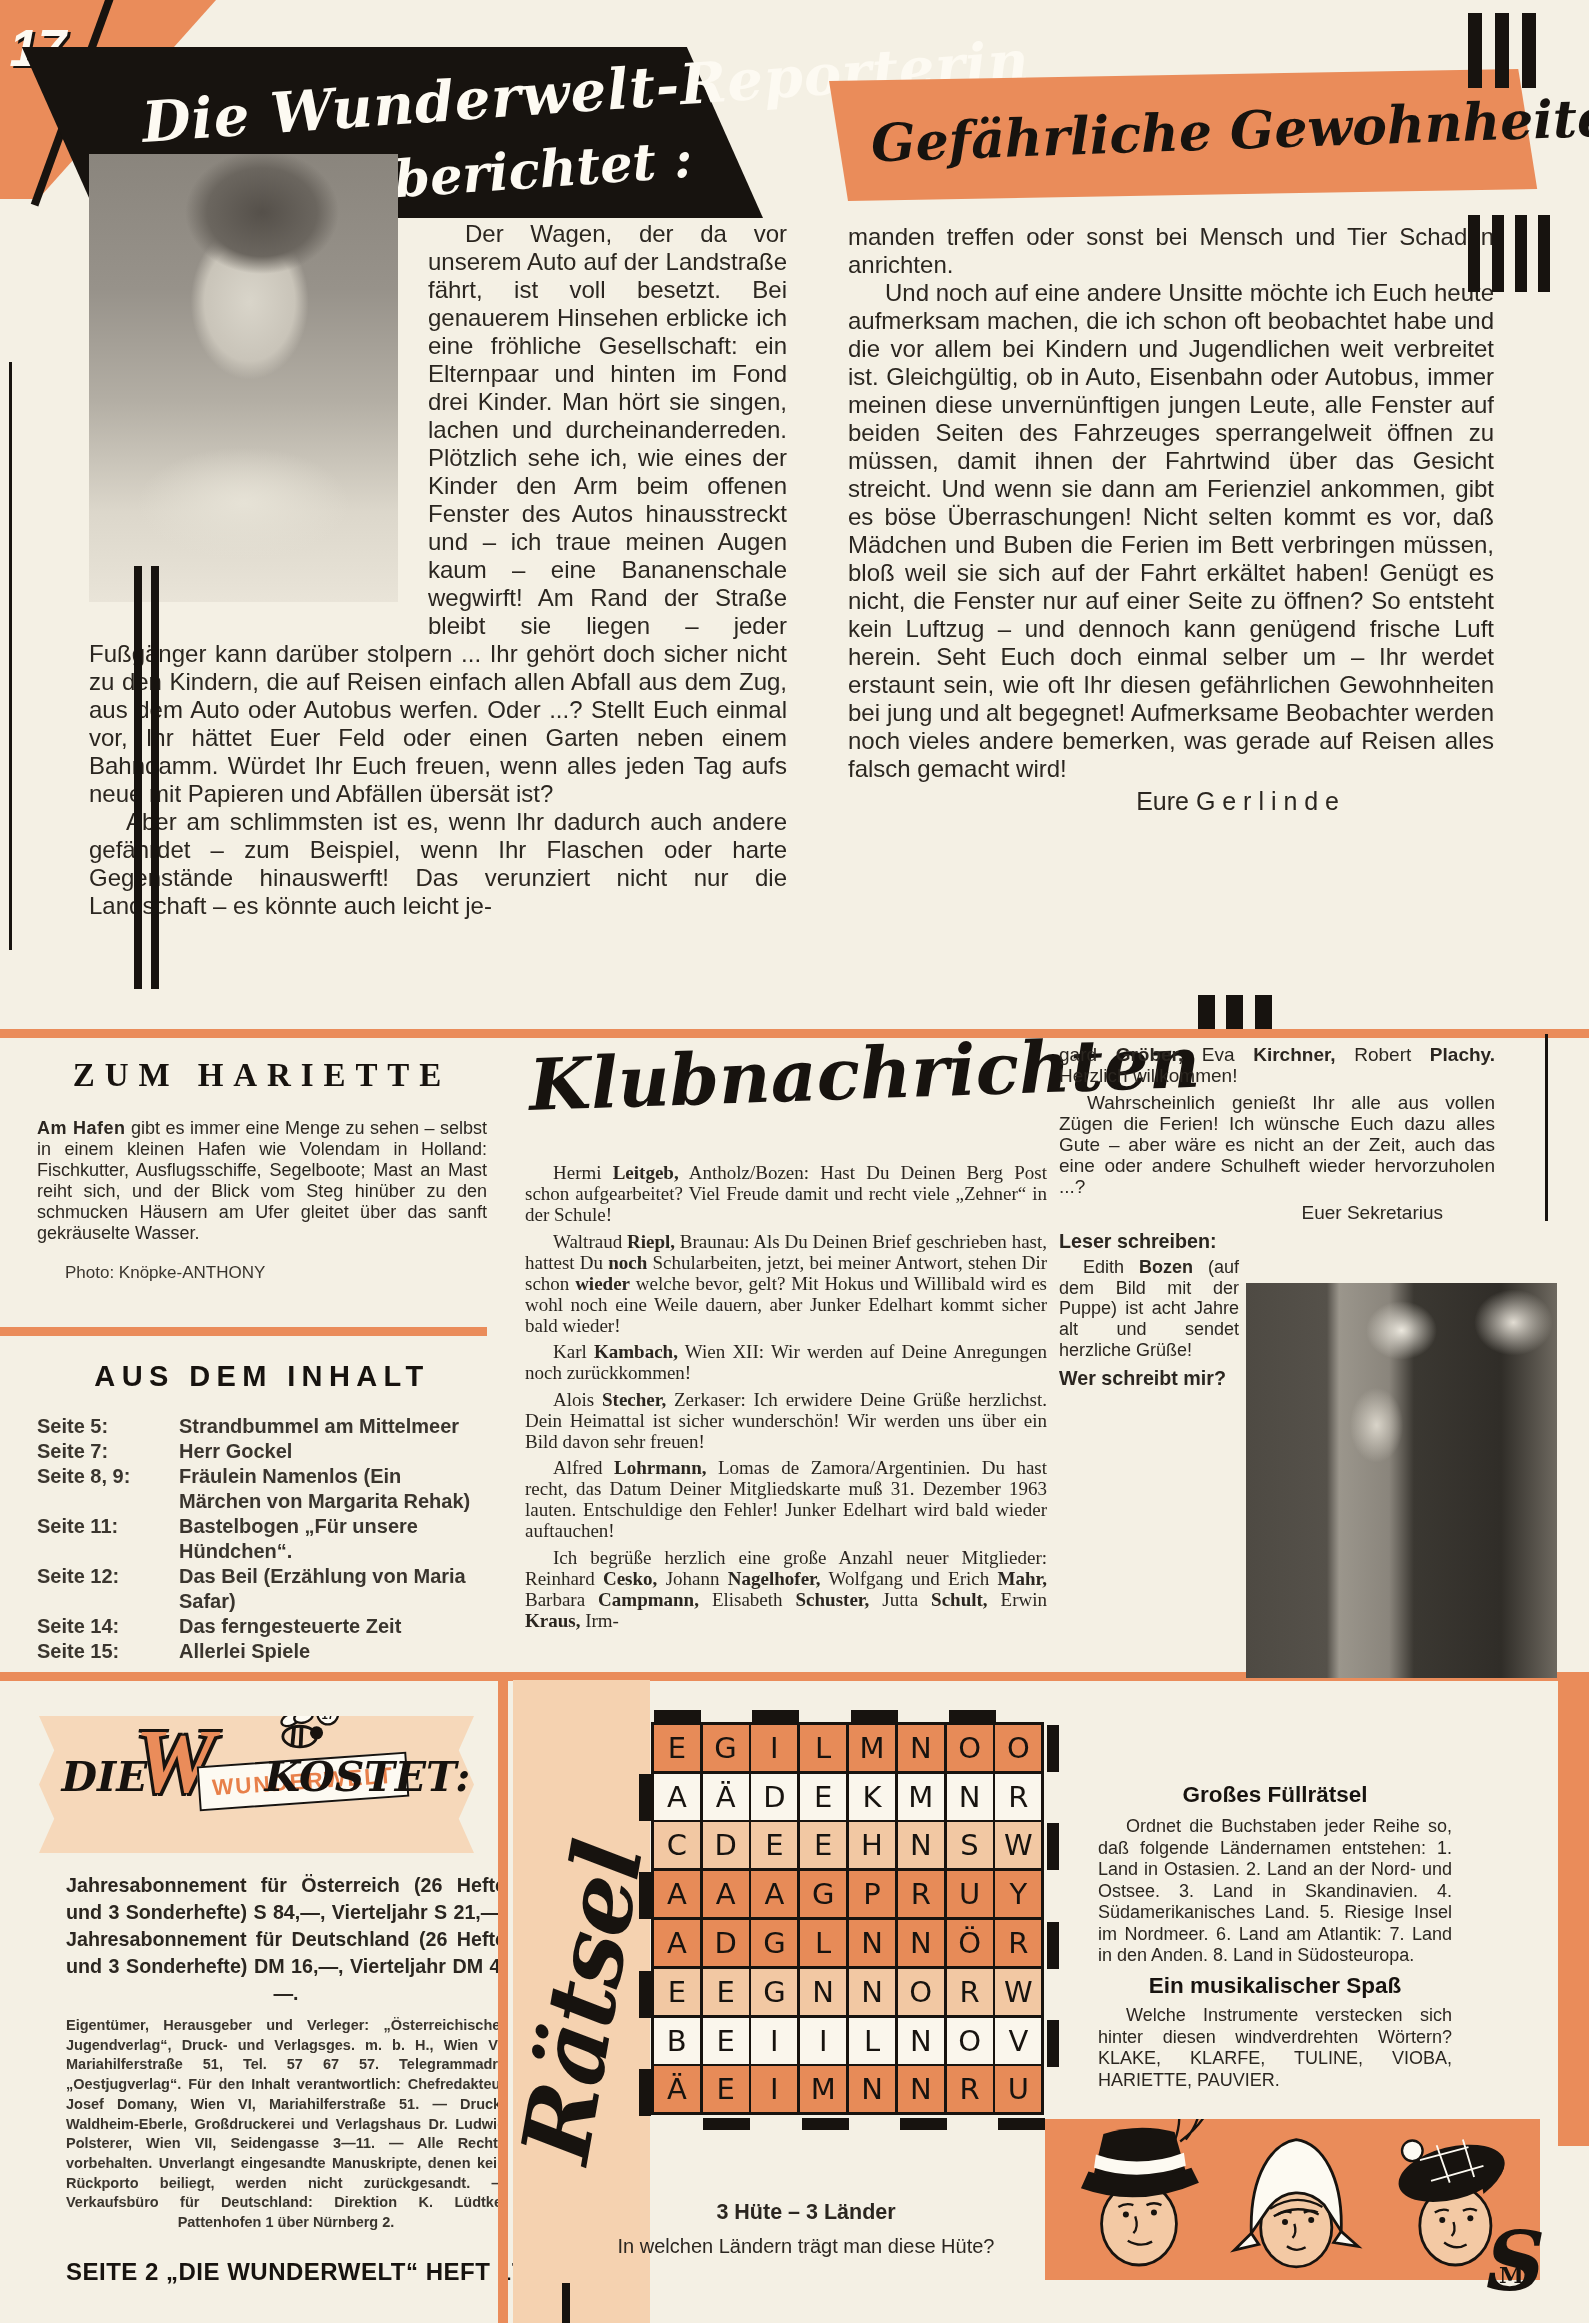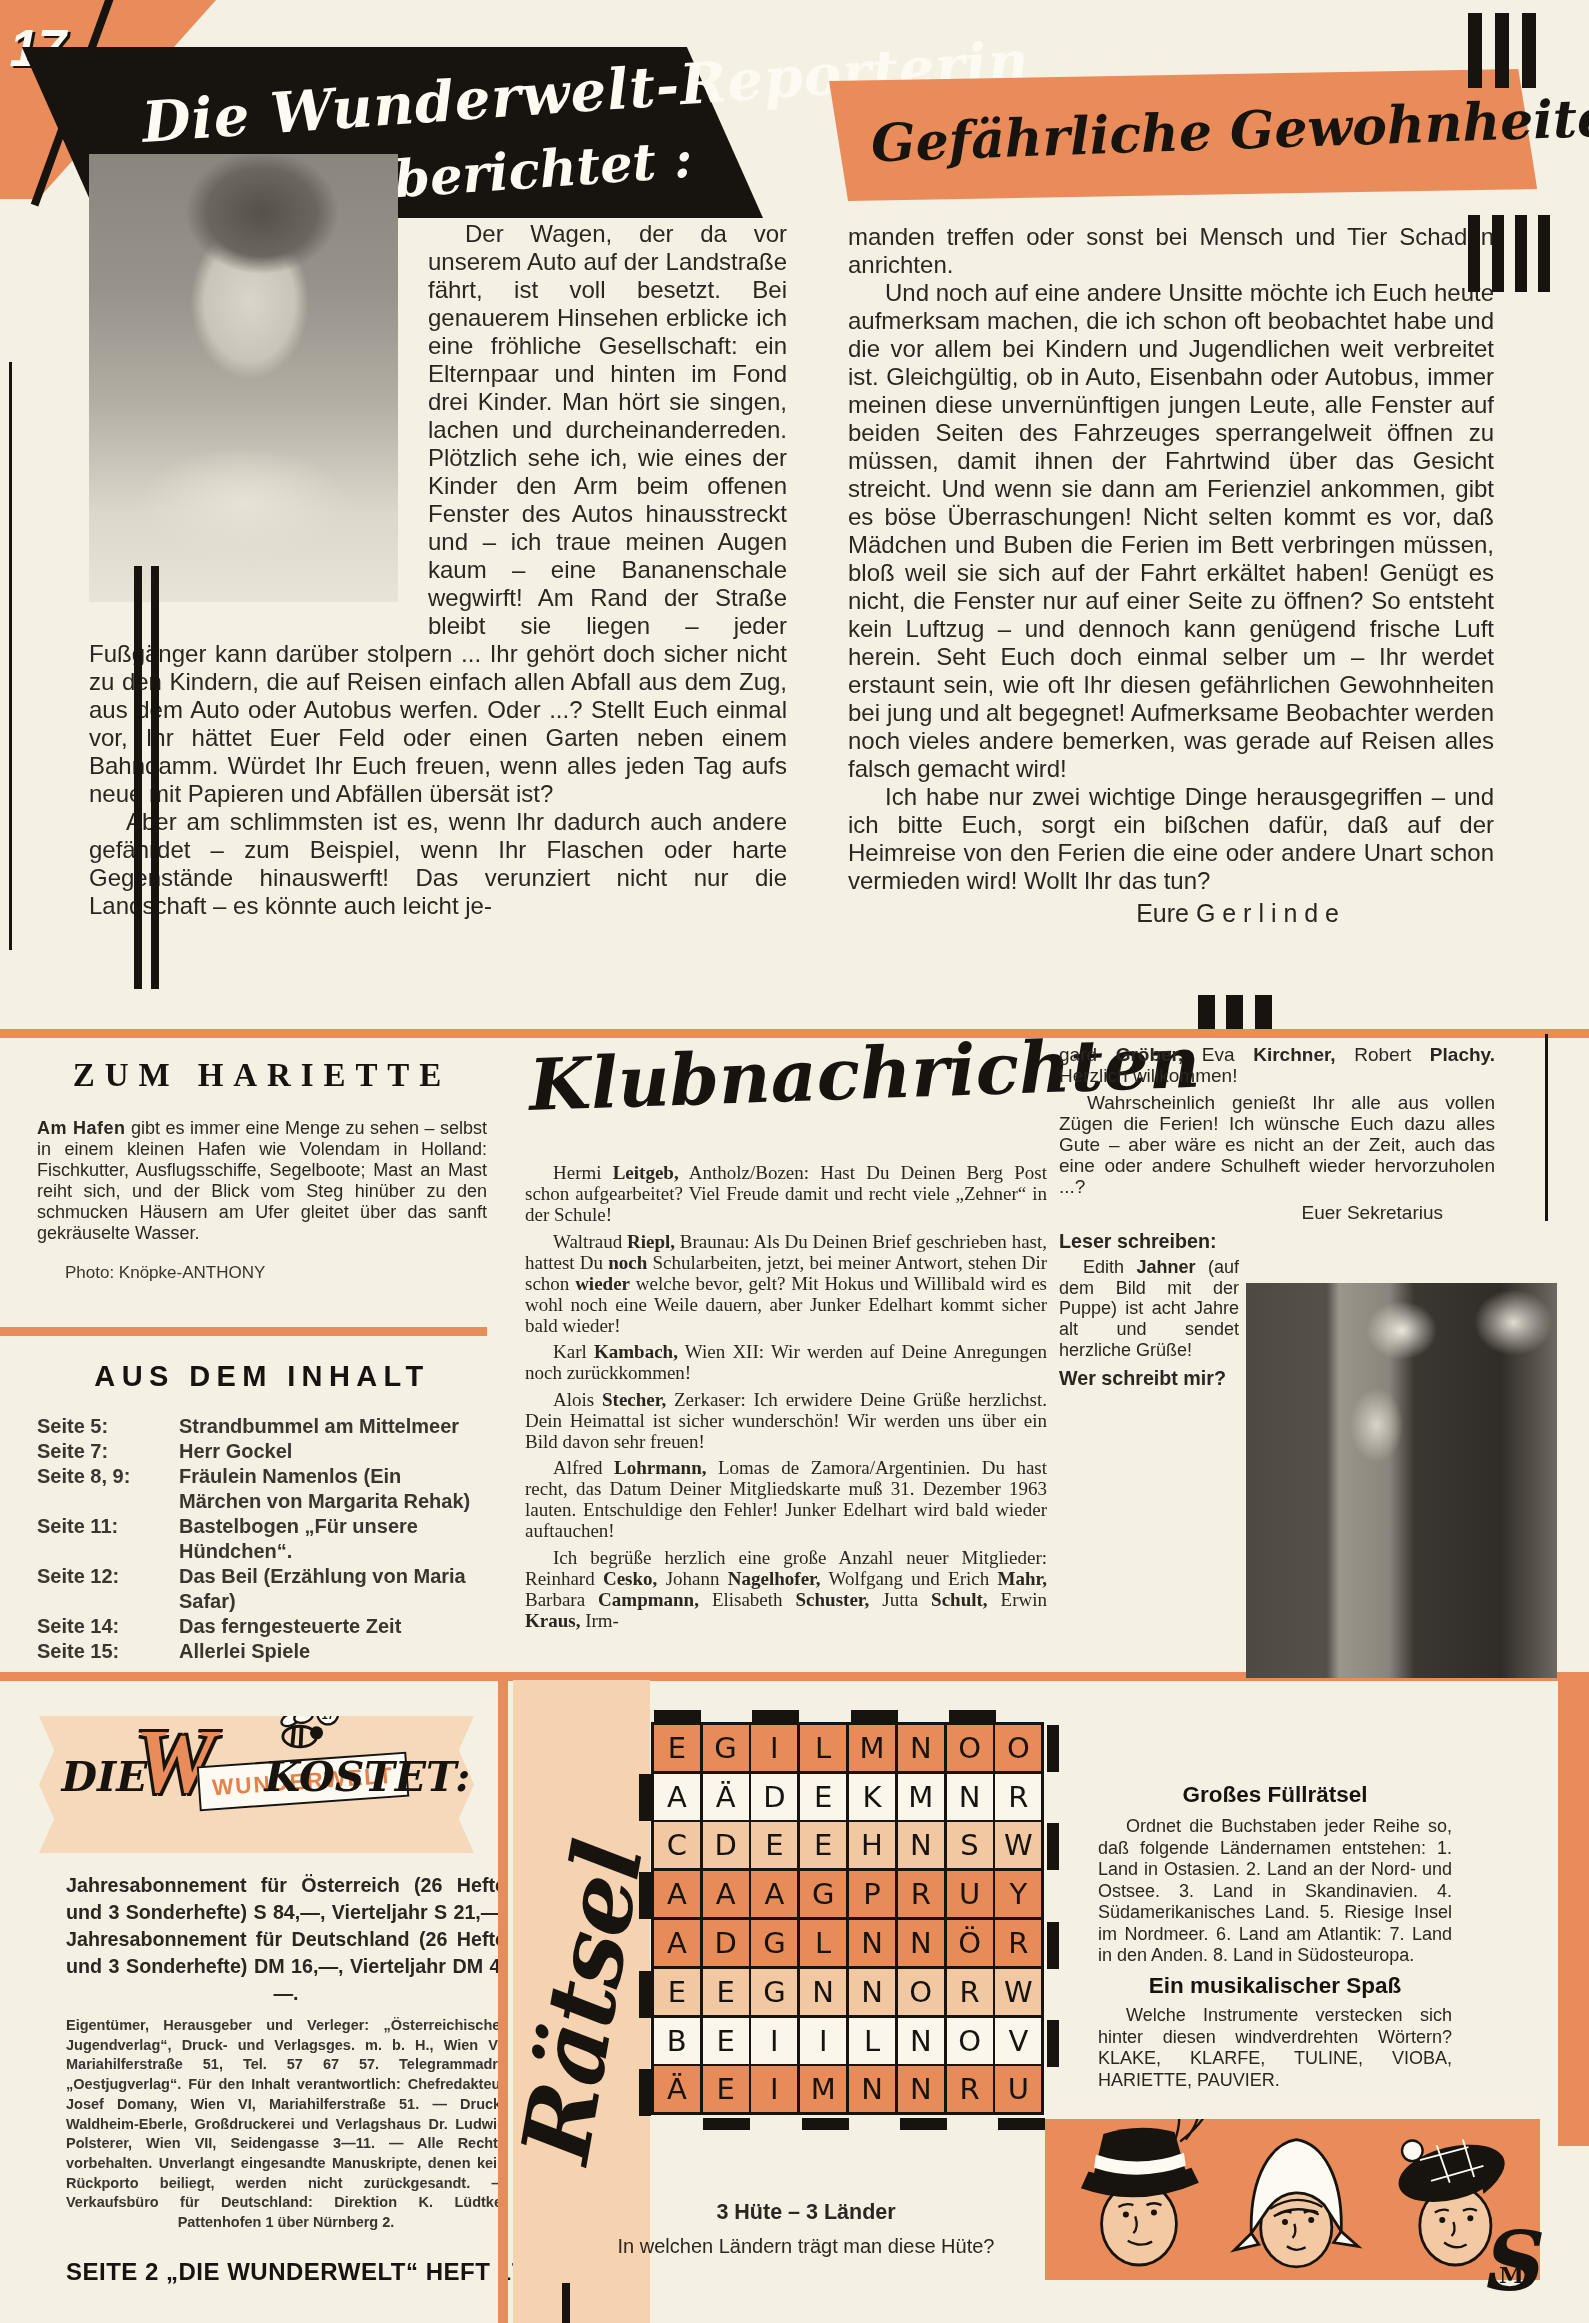--- a/index.html
+++ b/index.html
@@ -123,21 +123,20 @@
   <div class="orange-banner-text script">Gefährliche Gewohnheiten</div>
 
   <div class="art-col1" id="art1">
     <div class="photo-reporter"></div>
   <p class="first">Der Wagen, der da vor unserem Auto auf der Landstraße fährt, ist voll besetzt. Bei genauerem Hinsehen erblicke ich eine fröhliche Gesellschaft: ein Elternpaar und hinten im Fond drei Kinder. Man hört sie singen, lachen und durcheinanderreden. Plötzlich sehe ich, wie eines der Kinder den Arm beim offenen Fenster des Autos hinausstreckt und – ich traue meinen Augen kaum – eine Bananenschale wegwirft! Am Rand der Straße bleibt sie liegen – jeder Fußgänger kann darüber stolpern ... Ihr gehört doch sicher nicht zu den Kindern, die auf Reisen einfach allen Abfall aus dem Zug, aus dem Auto oder Autobus werfen. Oder ...? Stellt Euch einmal vor, Ihr hättet Euer Feld oder einen Garten neben einem Bahndamm. Würdet Ihr Euch freuen, wenn alles jeden Tag aufs neue mit Papieren und Abfällen übersät ist?</p>
       <p>Aber am schlimmsten ist es, wenn Ihr dadurch auch andere gefährdet – zum Beispiel, wenn Ihr Flaschen oder harte Gegenstände hinauswerft! Das verunziert nicht nur die Landschaft – es könnte auch leicht je-</p>
     </div>
   <div class="art-col2" id="art2">
       <p class="noindent">manden treffen oder sonst bei Mensch und Tier Schaden anrichten.</p>
       <p>Und noch auf eine andere Unsitte möchte ich Euch heute aufmerksam machen, die ich schon oft beobachtet habe und die vor allem bei Kindern und Jugendlichen weit verbreitet ist. Gleichgültig, ob in Auto, Eisenbahn oder Autobus, immer meinen diese unvernünftigen jungen Leute, alle Fenster auf beiden Seiten des Fahrzeuges sperrangelweit öffnen zu müssen, damit ihnen der Fahrtwind über das Gesicht streicht. Und wenn sie dann am Ferienziel ankommen, gibt es böse Überraschungen! Nicht selten kommt es vor, daß Mädchen und Buben die Ferien im Bett verbringen müssen, bloß weil sie sich auf der Fahrt erkältet haben! Genügt es nicht, die Fenster nur auf einer Seite zu öffnen? So entsteht kein Luftzug – und dennoch kann genügend frische Luft herein. Seht Euch doch einmal selber um – Ihr werdet erstaunt sein, wie oft Ihr diesen gefährlichen Gewohnheiten bei jung und alt begegnet! Aufmerksame Beobachter werden noch vieles andere bemerken, was gerade auf Reisen alles falsch gemacht wird!</p>
-      <p>Ich habe nur zwei wichtige Dinge herausgegriffen – und ich bitte Euch, sorgt ein bißchen dafür, daß auf der Heimreise von den Ferien die eine oder andere Unart schon vermieden wird! Wollt Ihr das tun?</p>
       <div class="art-sig">Eure G e r l i n d e</div>
     </div>
 
   <div class="rule" style="left:0;top:1029px;width:1589px;"></div>
   <div class="rule" style="left:0;top:1327px;width:487px;"></div>
   <div class="rule" style="left:0;top:1672px;width:1589px;"></div>
 
   <div class="titelbild">
     <div class="tb-title">ZUM HARIETTE</div>
     <div class="tb-body"><b>Am Hafen</b> gibt es immer eine Menge zu sehen – selbst in einem kleinen Hafen wie Volendam in Holland: Fischkutter, Ausflugsschiffe, Segelboote; Mast an Mast reiht sich, und der Blick vom Steg hinüber zu den schmucken Häusern am Ufer gleitet über das sanft gekräuselte Wasser.</div>
@@ -189,21 +188,21 @@
     </div>
   <div class="klub-col klub-col2" id="klub2">
     <div id="klub2-paras">
         <p class="noindent">gard <b>Gröber,</b> Eva <b>Kirchner,</b> Robert <b>Plachy.</b> Herzlich willkommen!</p>
         <p>Wahrscheinlich genießt Ihr alle aus vollen Zügen die Ferien! Ich wünsche Euch dazu alles Gute – aber wäre es nicht an der Zeit, auch das eine oder andere Schulheft wieder hervorzuholen ...?</p>
       </div>
     <div class="klub-sig">Euer Sekretarius</div>
     <div class="klub-sub">Leser schreiben:</div>
     <div class="leser-wrap">
       <div class="leser-narrow">
-        <p>Edith <b>Jahner</b> (auf dem Bild mit der Puppe) ist acht Jahre alt und sendet herzliche Grüße!</p>
+        <p>Edith <b>Bozen</b> (auf dem Bild mit der Puppe) ist acht Jahre alt und sendet herzliche Grüße!</p>
         <div class="klub-sub">Wer schreibt mir?</div>
       </div>
       <div class="photo-kids"></div>
     </div>
   </div>
 
   <div class="kostet-banner">
     <div class="kb-die script">DIE</div>
     <div class="kb-w">W</div>
     <div class="kb-ribbon">WUNDERWELT</div>

